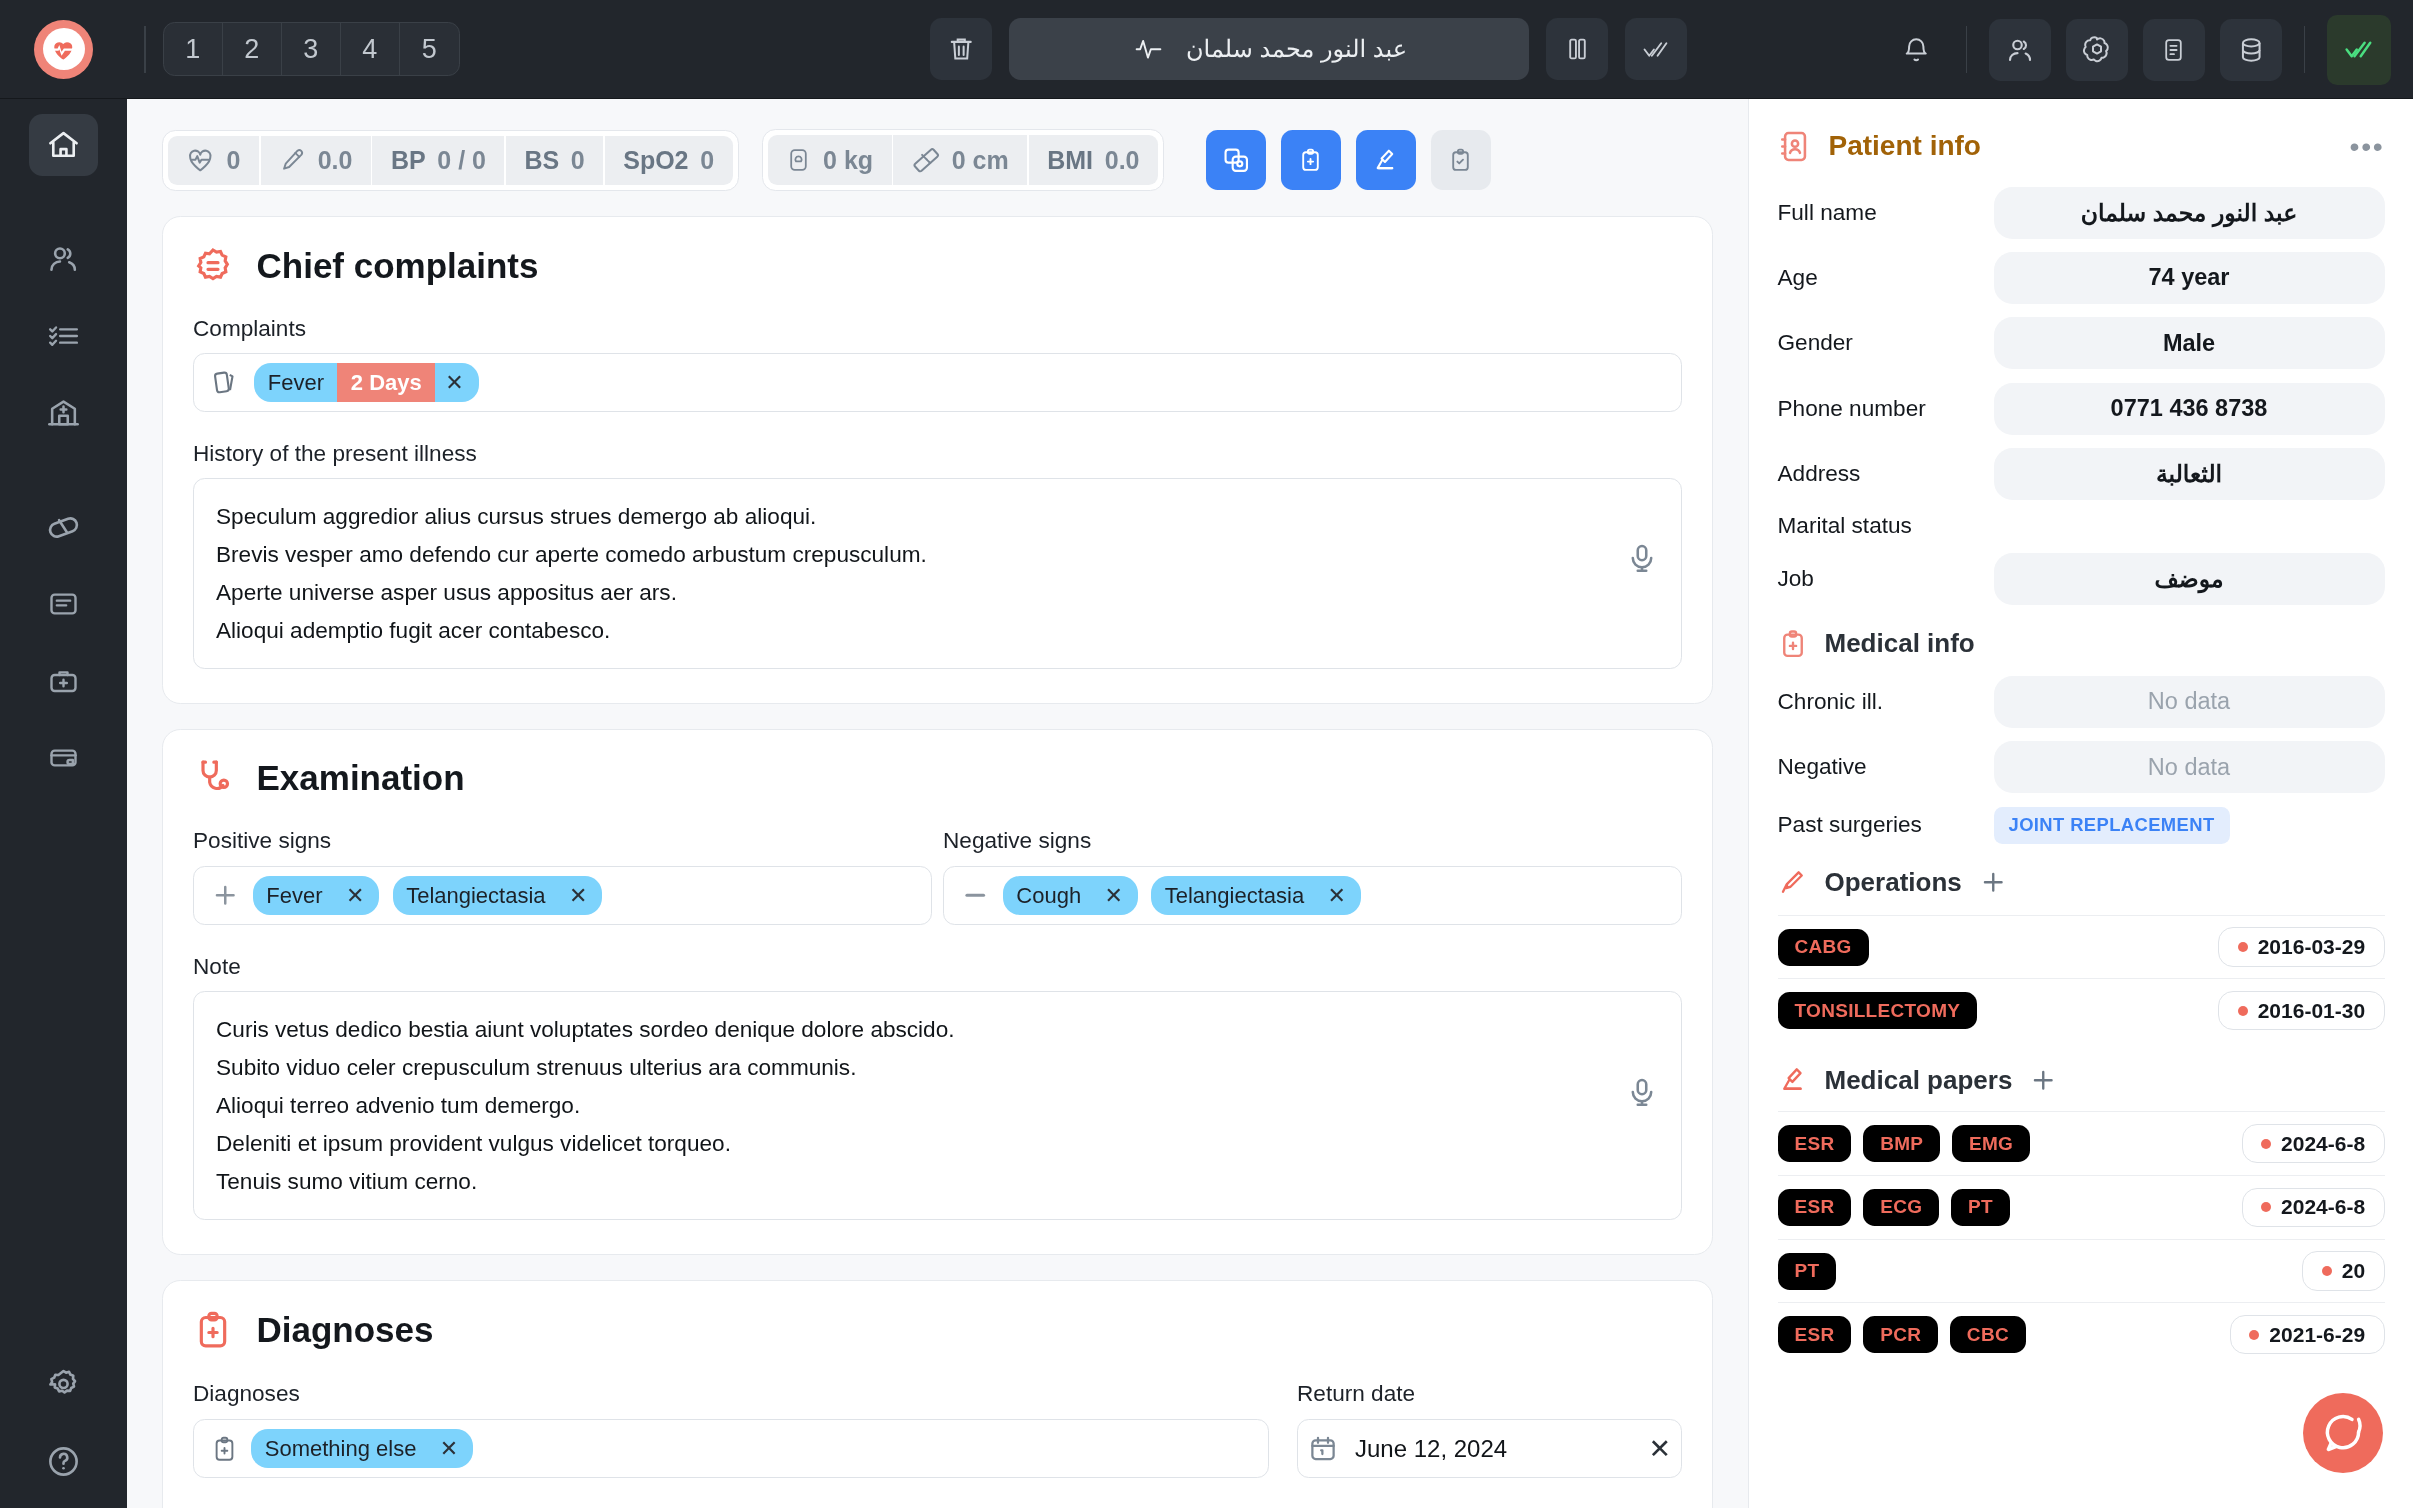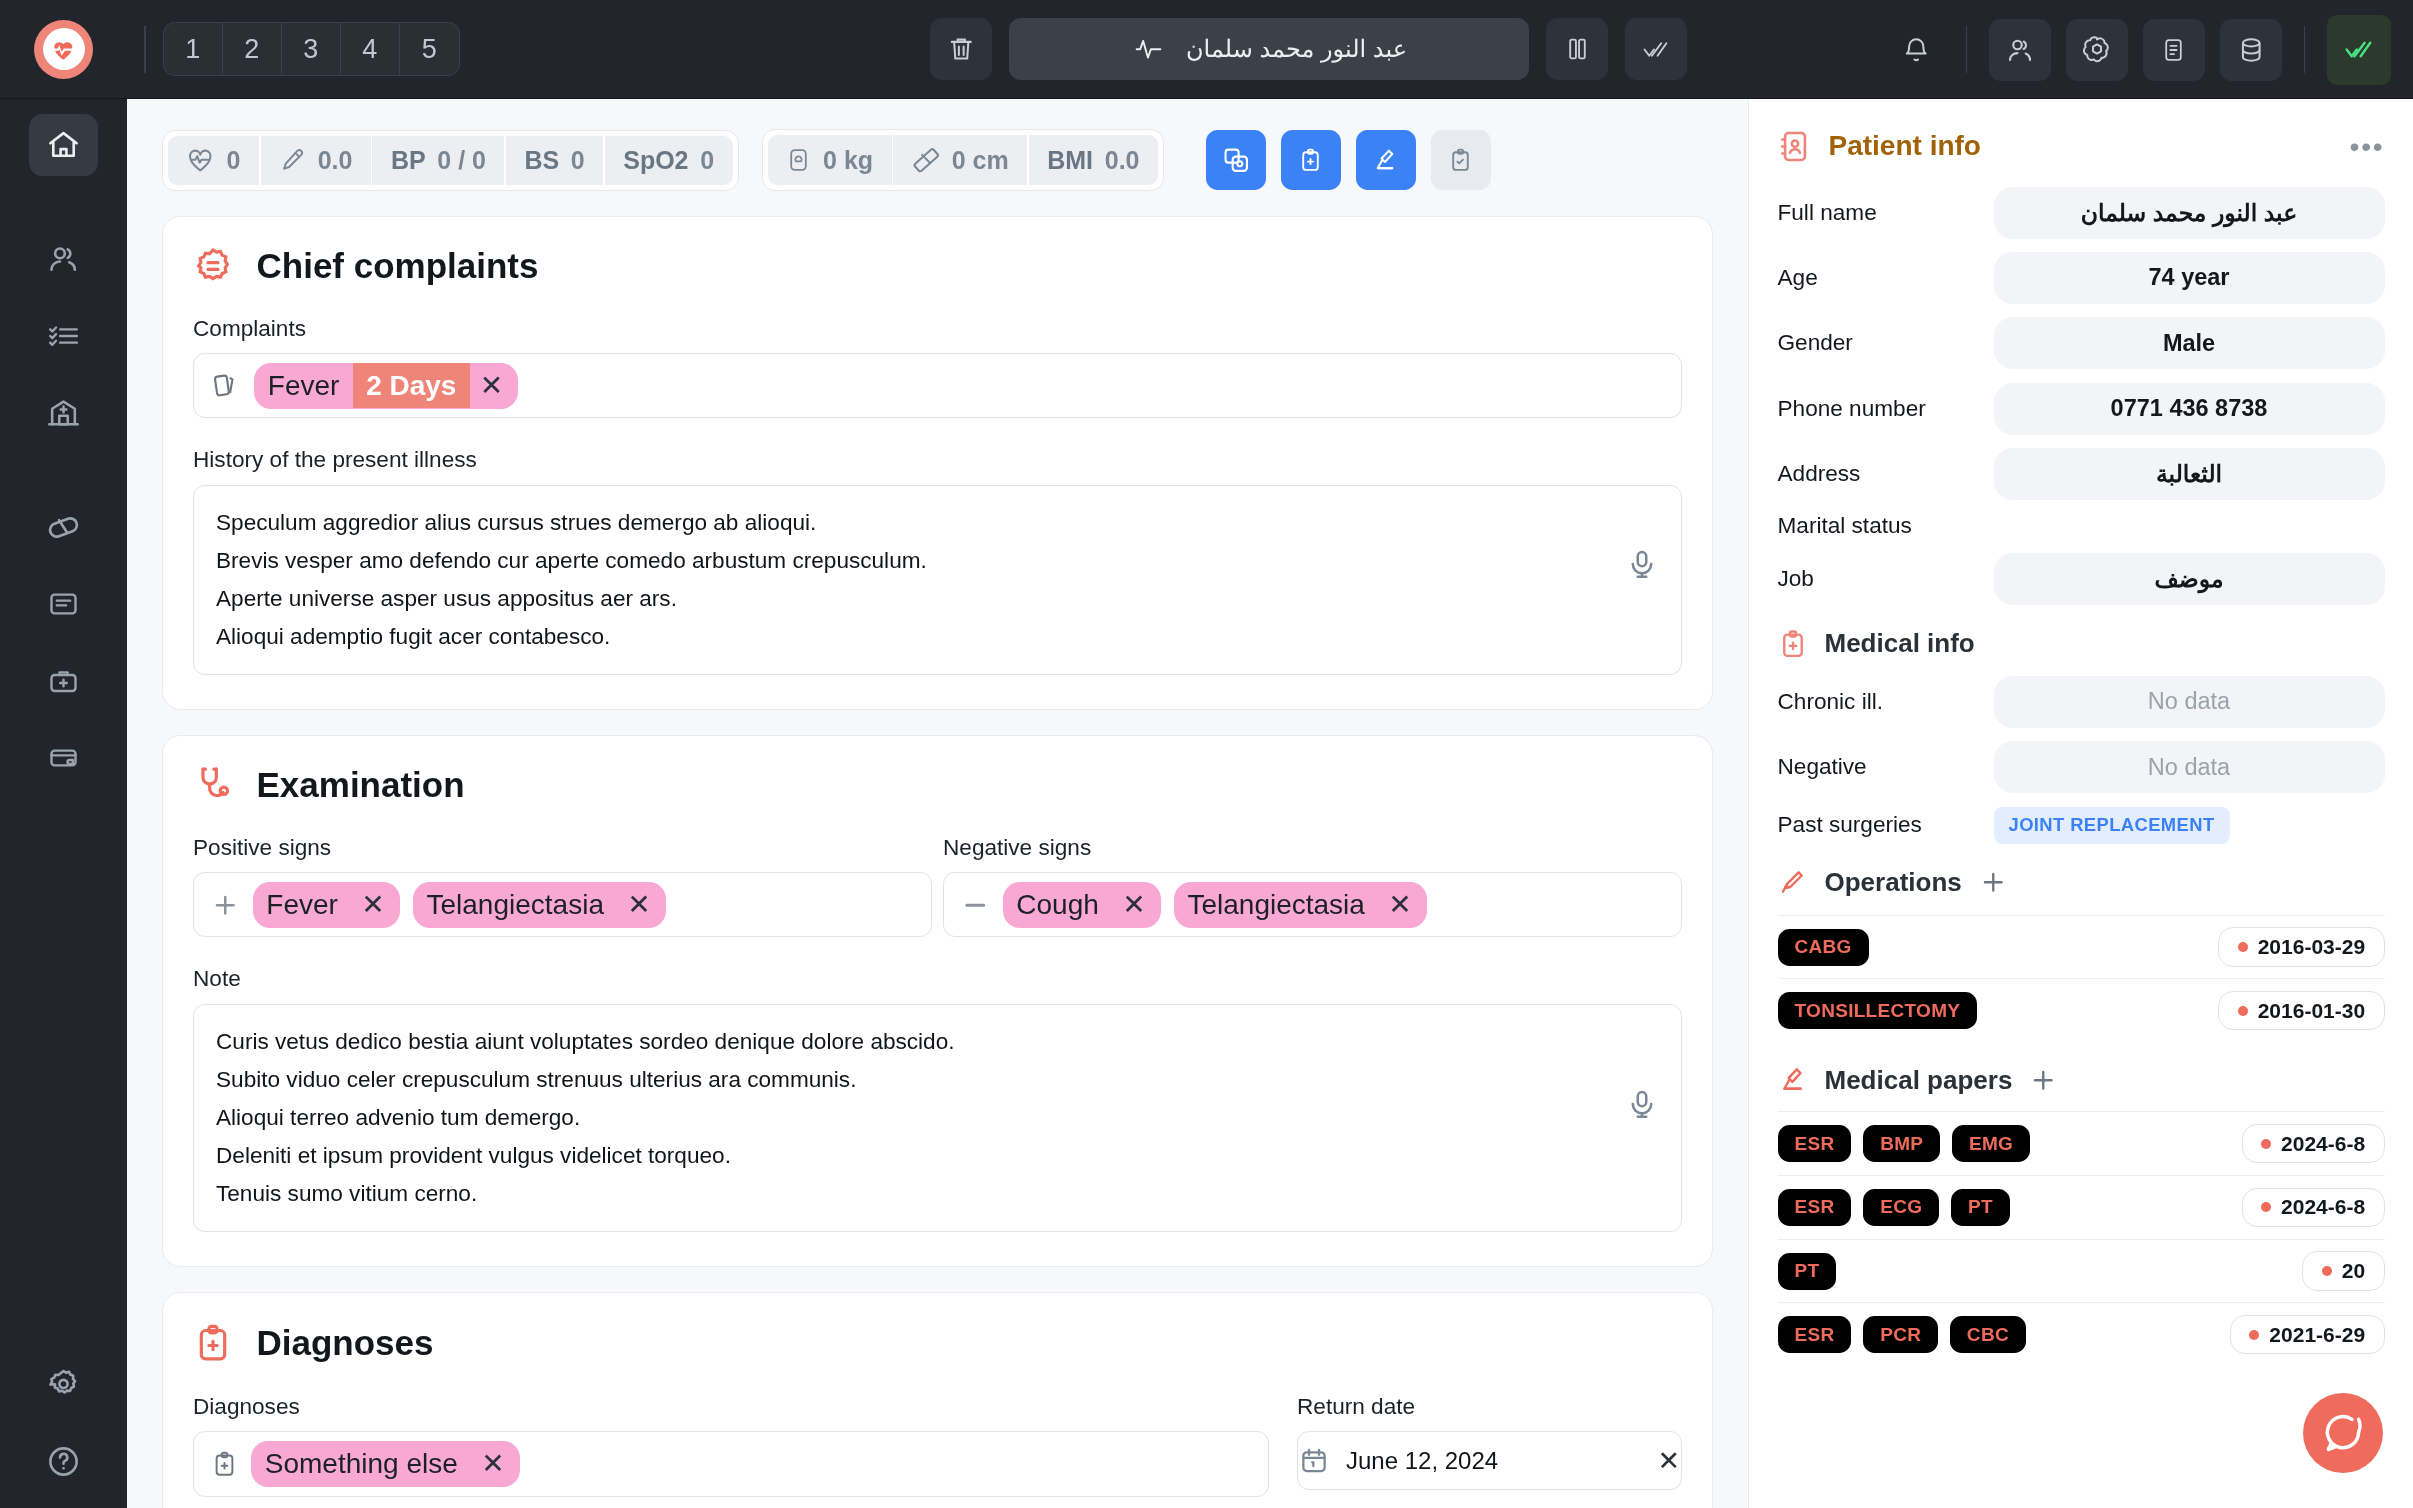--- a/index.html
+++ b/index.html
@@ -107,43 +107,43 @@
   .card-head { display: flex; align-items: center; gap: 23.5px; margin-bottom: 30px; }
   .card-title { font-size: 35px; font-weight: bold; color: #14181d; }
 
   .fieldlabel { font-size: 22.6px; color: #1c2128; margin-bottom: 11.7px; }
 
   .tagfield {
     border: 1.3px solid #dfe3e8; border-radius: 11.7px; min-height: 59px;
     display: flex; align-items: center; gap: 13.4px; padding: 8.4px 17px;
   }
   .chip {
-    background: #f9a8d4; border-radius: 17px; display: flex; align-items: center;
-    overflow: hidden; font-size: 28px; color: #1c2128;
+    background: #7dd3fc; border-radius: 17px; display: flex; align-items: center;
+    overflow: hidden; font-size: 22px; color: #1c2128;
   }
   .chip .lbl { padding: 6.7px 13.4px; }
   .chip .dur { background: #ef8478; color: #fff; padding: 6.7px 13.4px; font-weight: 600; }
   .chip .xb { padding: 6.7px 15px 6.7px 10px; color: #2b3138; }
 
   .textbox {
     border: 1.3px solid #dfe3e8; border-radius: 11.7px; padding: 18.4px 22px;
     display: flex; align-items: flex-start; justify-content: space-between;
   }
   .textbox .lines { font-size: 22.6px; color: #111519; line-height: 1.68; }
   .spacer-lg { height: 28.5px; }
 
   .twocol { display: flex; gap: 11px; }
   .twocol > div { flex: 1; }
 
   .diag-row { display: flex; gap: 28.5px; align-items: flex-start; }
   .diag-left { flex: 1; }
   .diag-right { width: 385px; }
   .datefield {
     border: 1.3px solid #dfe3e8; border-radius: 11.7px; height: 59px;
-    display: flex; align-items: center; gap: 17px; padding: 0 1px;
+    display: flex; align-items: center; gap: 17px; padding: 0 10px;
     font-size: 24px; color: #111519;
   }
   .datefield .dtxt { flex: 1; }
 
   
   .rpanel {
     position: absolute; left: 1748px; top: 99px; width: 665px; height: 1410px;
     background: #fff; border-left: 1.3px solid #e7eaee; padding: 28.5px 28.5px 0 28.5px;
     overflow: hidden;
   }

